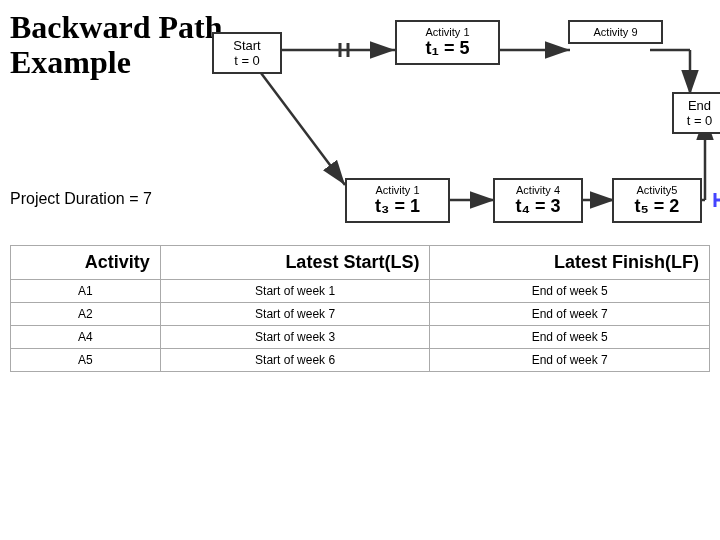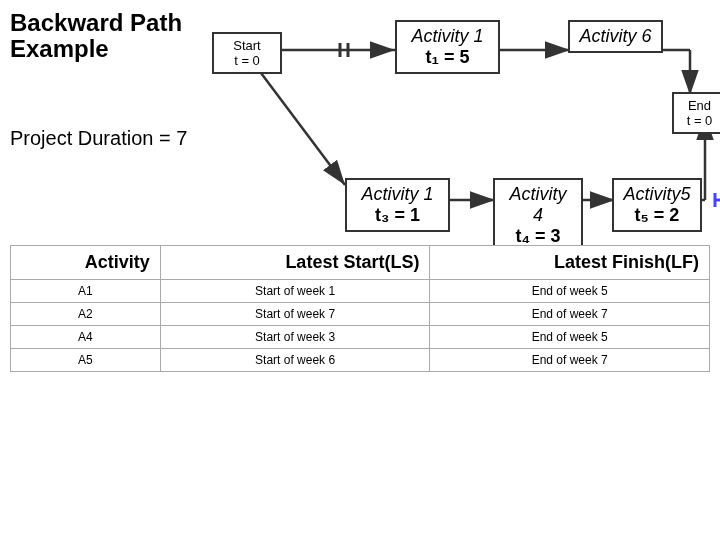--- a/index.html
+++ b/index.html
@@ -12,40 +12,40 @@
       position: relative;
     }
 
     
     .title-area {
       position: absolute;
       top: 10px;
       left: 10px;
     }
     .title-area h1 {
-      font-size: 24px;
+      font-size: 32px;
       font-weight: bold;
       line-height: 1.1;
+      font-family: Liberation Serif, serif;
     }
     .project-duration {
-      font-size: 20px;
-      margin-top: 64px;
+      font-size: 16px;
+      margin-top: 110px;
     }
 
     
     .activity-box {
       position: absolute;
       background: white;
       border: 2px solid #333;
       text-align: center;
       padding: 4px 8px;
     }
     .activity-box .act-name {
-      font-size: 18px;
-      font-style: italic;
+      font-size: 11px;
     }
     .activity-box .act-val {
       font-size: 18px;
       font-weight: bold;
     }
 
     
     .node-box {
       position: absolute;
       background: white;
@@ -148,21 +148,21 @@
   <div>Start</div>
   <div>t = 0</div>
 </div>
 
 <div class="activity-box" style="left:395px; top:20px; width:105px;">
   <div class="act-name">Activity 1</div>
   <div class="act-val">t₁ = 5</div>
 </div>
 
 <div class="activity-box" style="left:568px; top:20px; width:95px;">
-  <div class="act-name">Activity 6</div>
+  <div class="act-name">Activity 9</div>
 </div>
 
 <div class="node-box" style="left:672px; top:92px; width:55px;">
   <div>End</div>
   <div>t = 0</div>
 </div>
 
 <div class="activity-box" style="left:345px; top:178px; width:105px;">
   <div class="act-name">Activity 1</div>
   <div class="act-val">t₃ = 1</div>

